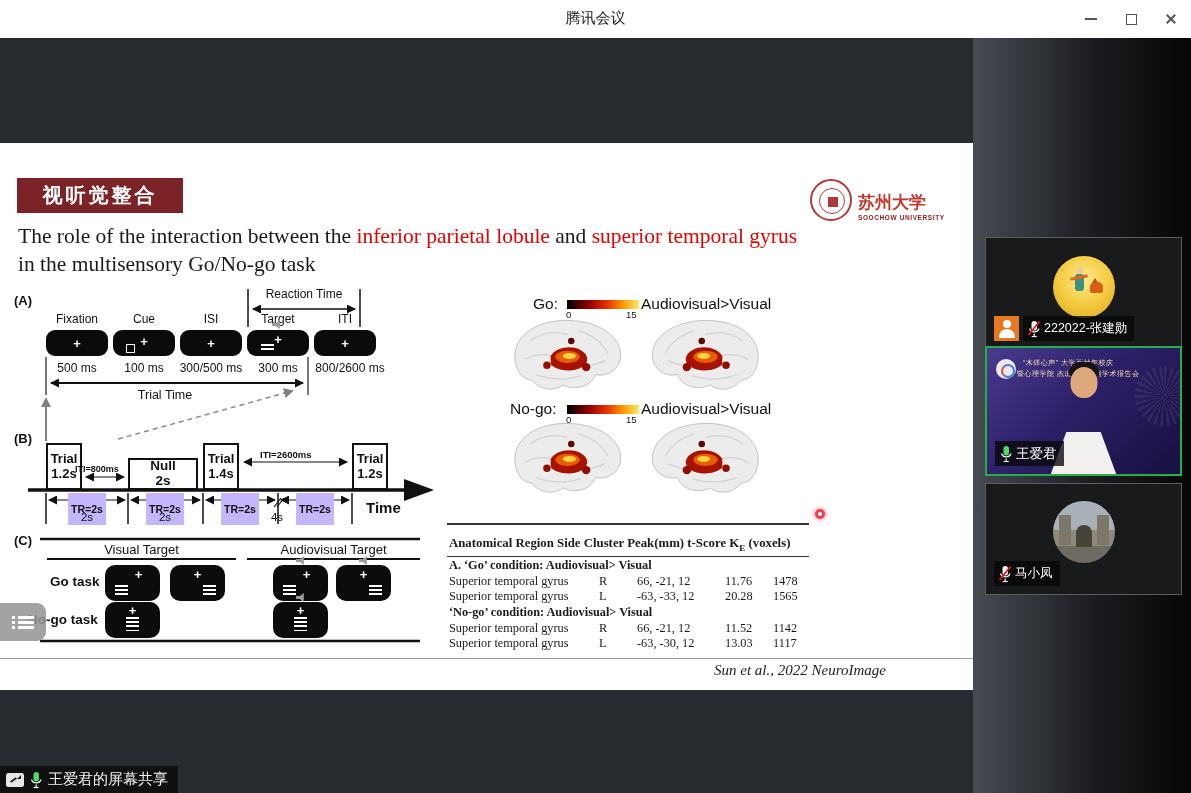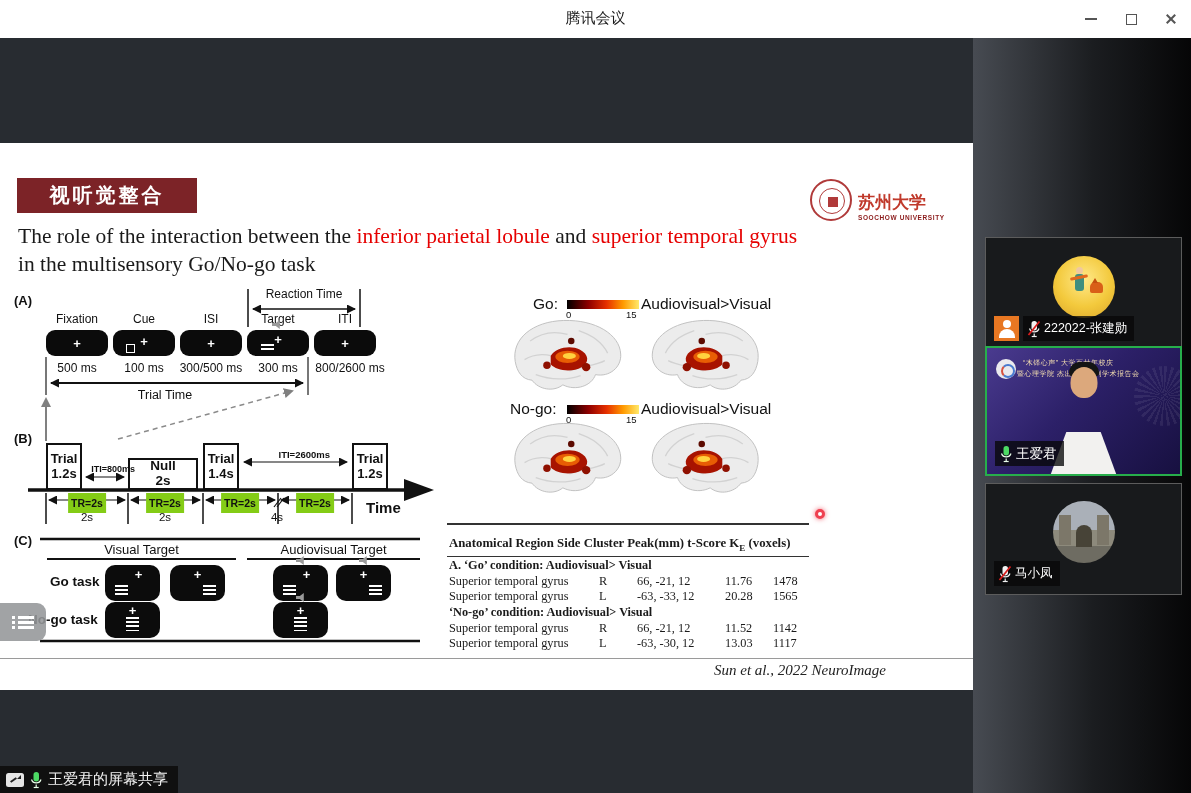--- a/index.html
+++ b/index.html
@@ -15,42 +15,42 @@
   .ic-min{width:12px;height:2px;background:#555}
   .ic-max{width:11px;height:11px;border:1.6px solid #555}
   .ic-close{position:relative;width:12px;height:12px}
   .ic-close::before,.ic-close::after{content:"";position:absolute;left:5px;top:0;width:1.8px;height:12px;background:#555}
   .ic-close::before{transform:rotate(45deg)}.ic-close::after{transform:rotate(-45deg)}
   
   .stage{left:0;top:38px;width:973px;height:755px;background:#282c31}
   .slide{left:0;top:105px;width:973px;height:547px;background:#ffffff;overflow:hidden}
   .overlay{left:0;top:0;pointer-events:none}
   
-  .badge{left:17px;top:35px;width:180px;height:35px;background:#7c2327;color:#fff;font-size:20px;font-weight:700;letter-spacing:3px;display:flex;align-items:center;justify-content:center}
+  .badge{left:17px;top:35px;width:166px;height:35px;background:#7c2327;color:#fff;font-size:20px;font-weight:700;letter-spacing:3px;display:flex;align-items:center;justify-content:center}
   .logo{left:810px;top:36px;display:flex;align-items:flex-end;gap:6px}
   .logo-seal{width:42px;height:42px;border:2px solid #b03a3a;border-radius:50%;position:relative}
   .logo-seal::before{content:"";position:absolute;left:7px;top:7px;width:24px;height:24px;border:1px solid #b03a3a;border-radius:50%}
   .logo-seal::after{content:"";position:absolute;left:16px;top:16px;width:10px;height:10px;background:#b03a3a}
   .logo-cn{font-family:"Liberation Serif",serif;font-weight:700;font-size:17px;color:#c0392b}
   .logo-en{font-size:6.5px;font-weight:700;color:#8b1a1a;letter-spacing:.6px}
   .stitle{left:18px;top:80px;width:940px;font-family:"Liberation Serif",serif;font-size:21.5px;color:#1a1a1a;line-height:1.3}
   .red{color:#e60000}
   
   .dlab{font-size:13px;font-weight:700;color:#111}
   .dtxt{font-size:12px;font-weight:400;color:#111;text-align:center}
   
   .scr{width:62px;height:26px;background:#0b0b0b;border-radius:9px;position:absolute}
   .cross{position:absolute;left:0;width:100%;text-align:center;color:#fff;font-size:13px;font-weight:700;line-height:1}
   .sq{position:absolute;left:13px;bottom:3px;width:9px;height:9px;border:1.5px solid #fff}
   .bars{position:absolute;background:repeating-linear-gradient(180deg,#fff 0 2px,transparent 2px 4.2px)}
   .spk{position:absolute;width:10px;height:9px;background:#9a9a9a;clip-path:polygon(0 33%,38% 33%,78% 0,78% 100%,38% 67%,0 67%)}
   
   .bb{position:absolute;background:#fff;border:2.5px solid #111;display:flex;flex-direction:column;align-items:center;justify-content:center;font-size:13px;font-weight:700;line-height:1.08;color:#111}
-  .trlab{position:absolute;background:#84cc16;font-size:10.5px;font-weight:700;color:#111;padding:4px 3px}
-  .itilab{position:absolute;font-size:9.5px;font-weight:700;color:#111;text-align:right}
+  .trlab{position:absolute;background:#c4b5fd;font-size:10.5px;font-weight:700;color:#111;padding:10px 3px}
+  .itilab{position:absolute;font-size:9.5px;font-weight:700;color:#111;text-align:left}
   
   .tbox{position:absolute;width:55px;height:36px;background:#0c0c0c;border-radius:10px}
   
   .cbar{position:absolute;width:72px;height:9px;background:linear-gradient(90deg,#000 0%,#8f0000 30%,#e63000 55%,#ff9a00 78%,#ffe96b 100%)}
   .ctick{position:absolute;font-size:9.5px;color:#111}
   .contrast{position:absolute;font-size:15.5px;color:#111}
   .brain{position:absolute;width:135px;height:84px}
   .flip{transform:scaleX(-1)}
   .laser{left:815px;top:366px;width:10px;height:10px;border-radius:50%;background:#fff;border:3px solid #ef4050;box-shadow:0 0 5px rgba(239,64,80,.85)}
   

